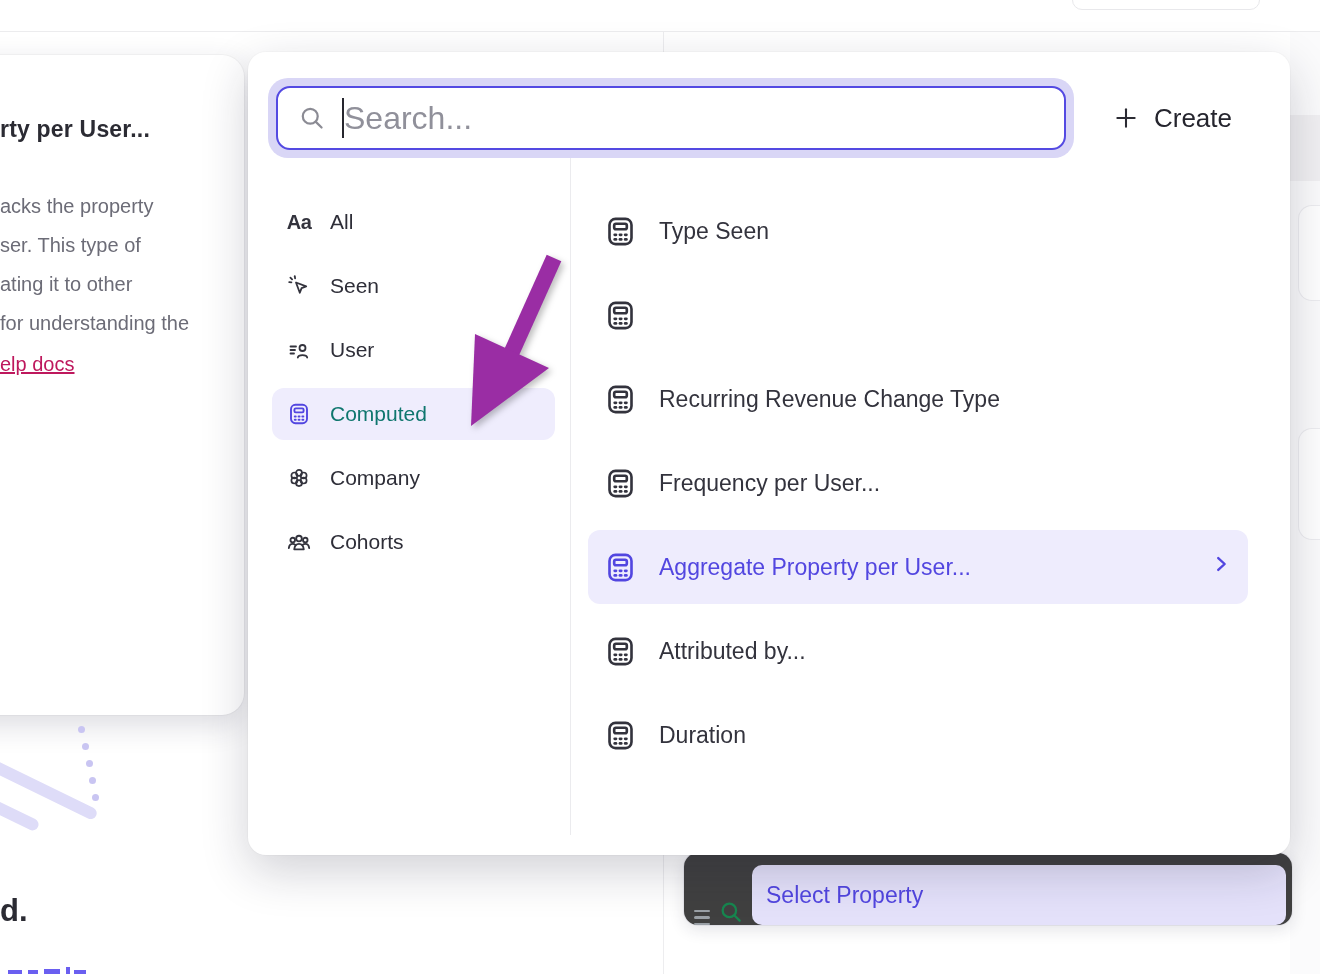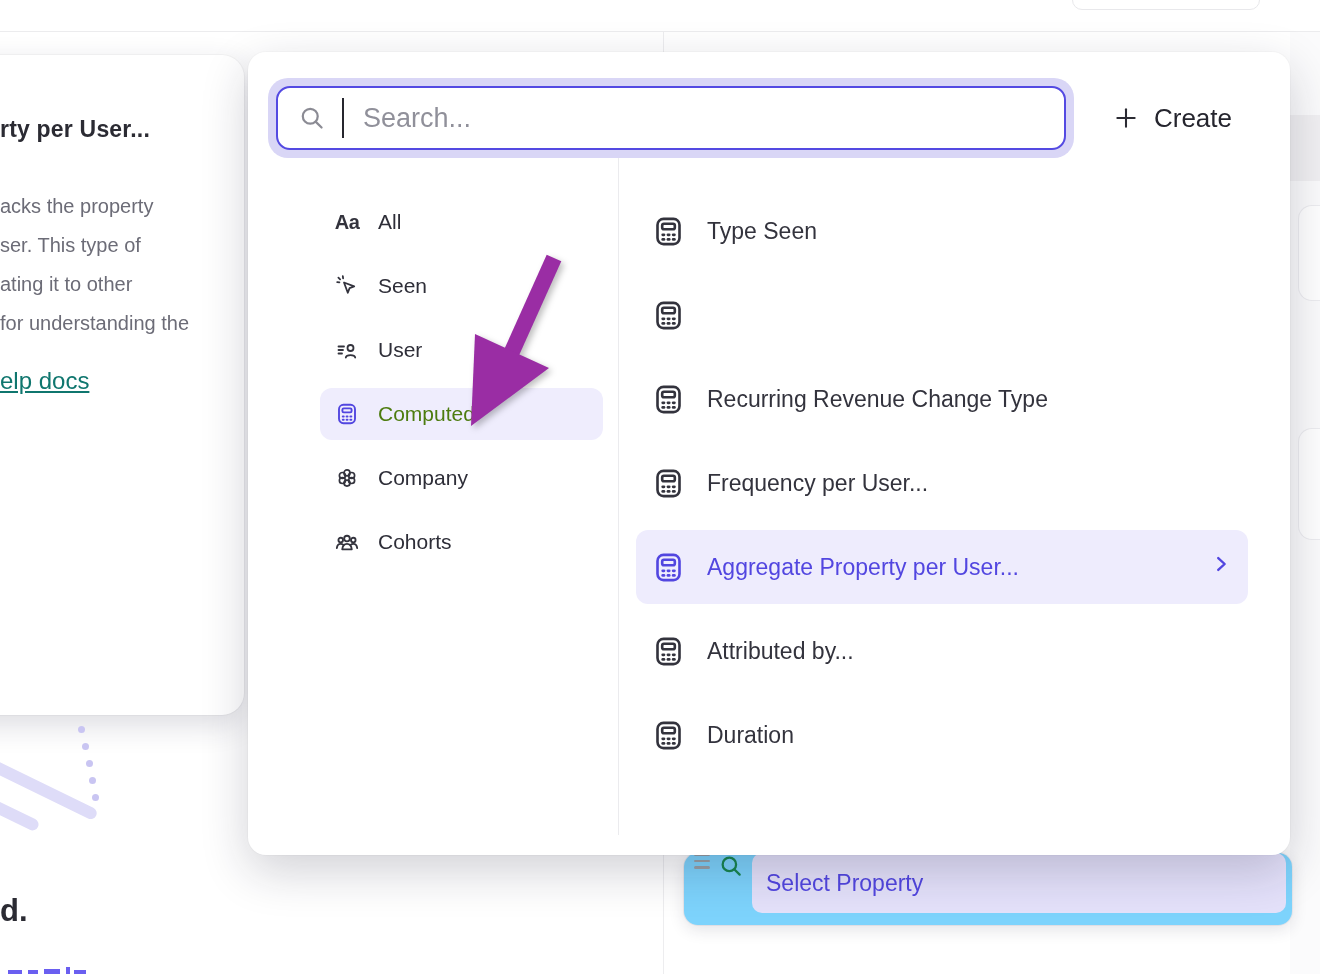--- a/index.html
+++ b/index.html
@@ -17,62 +17,62 @@
                border:1px solid #ededf0; border-radius:14px 0 0 14px; border-right:none; }
   .bg-vline { position:absolute; left:663px; top:32px; width:1px; height:942px; background:#ededef; }
 
   
   .tooltip-card { position:absolute; left:-60px; top:55px; width:304px; height:660px;
                   background:#fff; border-radius:22px;
                   box-shadow:0 10px 30px rgba(40,40,70,.16), 0 0 0 1px rgba(0,0,0,.03);
                   padding:36px 16px 0 60px; }
   .tooltip-title { font-size:23px; font-weight:700; color:#2b2b33; letter-spacing:.2px;margin-top:25px; }
   .tooltip-body { margin-top:44px; font-size:20px; line-height:39px; color:#6c6c77; }
-  .tooltip-link { display:inline-block; margin-top:18px; font-size:24px; color:#0f766e;
+  .tooltip-link { display:inline-block; margin-top:2px; font-size:20px; color:#be185d;
                   text-decoration:underline; font-weight:500; }
 
   
   .art-bar { position:absolute; height:12px; background:#dedcf8; border-radius:7px;
              transform-origin:left center; }
   .art-dot { position:absolute; width:7px; height:7px; border-radius:50%; background:#c9c5f2; }
   .canvas-heading { position:absolute; left:0; top:893px; font-size:31px; font-weight:700; color:#2b2b33; }
   .clipped-frag { position:absolute; left:8px; top:967px; width:90px; height:7px; overflow:hidden; }
   .clipped-frag i { position:absolute; background:#6a5ff0; }
 
   
   .bottom-card { position:absolute; left:684px; top:853px; width:608px; height:72px;
-                 background:#7dd3fc; border-radius:14px;
+                 background:#404040; border-radius:14px;
                  box-shadow:0 5px 16px rgba(30,30,60,.12), 0 0 0 1px #f1f1f4;
-                 display:flex; align-items:flex-start; padding:0 6px 0 10px; }
+                 display:flex; align-items:flex-end; padding:0 6px 0 10px; }
   .hamburger { display:flex; flex-direction:column; gap:4px; width:16px; }
   .hamburger i { display:block; height:2.5px; background:#9aa0a6; border-radius:2px; }
   .green-search { margin-left:8px; flex:0 0 auto; }
   .select-pill { flex:1; margin-left:8px; height:60px; background:#e4e1fa; border-radius:10px;
                  display:flex; align-items:center; padding-left:14px;
                  color:#5246e0; font-size:23px; font-weight:500; cursor:pointer; }
 
   
   .modal { position:absolute; left:248px; top:52px; width:1042px; height:803px;
            background:#fff; border-radius:18px; z-index:10;
            box-shadow:0 16px 48px rgba(25,25,50,.20), 0 0 0 1px rgba(0,0,0,.02); }
   .modal-header { display:flex; align-items:center; padding:26px 0 0 20px; }
   .search-wrap { width:806px; height:80px; background:#d9d6f6; border-radius:20px; padding:8px; }
   .search-box { width:100%; height:100%; background:#fff; border:2px solid #544ae2;
                 border-radius:14px; display:flex; align-items:center; padding-left:20px; }
   .caret { width:2px; height:40px; background:#26262e; margin-left:16px; }
-  .search-ph { margin-left:19px; font-size:27px; color:#90909a; }
+  .search-ph { margin-left:0; font-size:32px; color:#90909a; }
   .create-btn { margin-left:auto; margin-right:58px; display:flex; align-items:center; gap:15px;
                 font-size:26px; color:#25252e; cursor:pointer; }
 
   .modal-body { display:flex; height:677px; }
-  .cats { width:322px; padding:38px 15px 0 24px;margin-left:48px; }
+  .cats { width:322px; padding:38px 15px 0 24px; }
   .cat-row { display:flex; align-items:center; gap:18px; height:52px; padding:0 14px;
              border-radius:12px; margin-bottom:12px; font-size:21px; color:#2e2e38; cursor:pointer; }
   .cat-row .cicon { width:26px; display:flex; justify-content:center; color:#33333d; }
-  .cat-row.active { background:#efedfd; color:#4d7c0f; }
+  .cat-row.active { background:#efedfd; color:#0f766e; }
   .cat-row.active .cicon { color:#5246e0; }
   .aa-glyph { font-size:20px; font-weight:600; letter-spacing:-.5px; color:inherit; }
 
   .body-vline { width:1px; background:#ebebee; }
   .props { flex:1; padding:36px 42px 0 17px; }
   .prop-row { display:flex; align-items:center; gap:22px; height:74px; padding:0 16px;
               border-radius:12px; margin-bottom:10px; font-size:23px; color:#33333d; cursor:pointer; }
   .prop-row.active { background:#eeecfd; color:#5246e0; }
   .prop-row .chev { margin-left:auto; display:none; }
   .prop-row.active .chev { display:block; }

